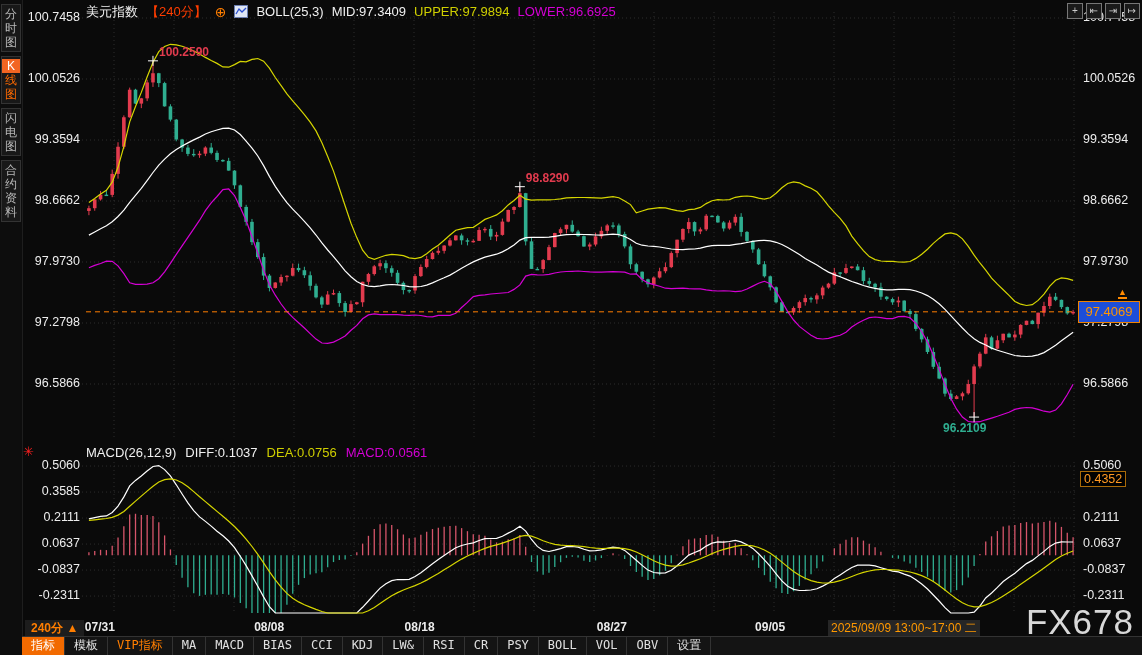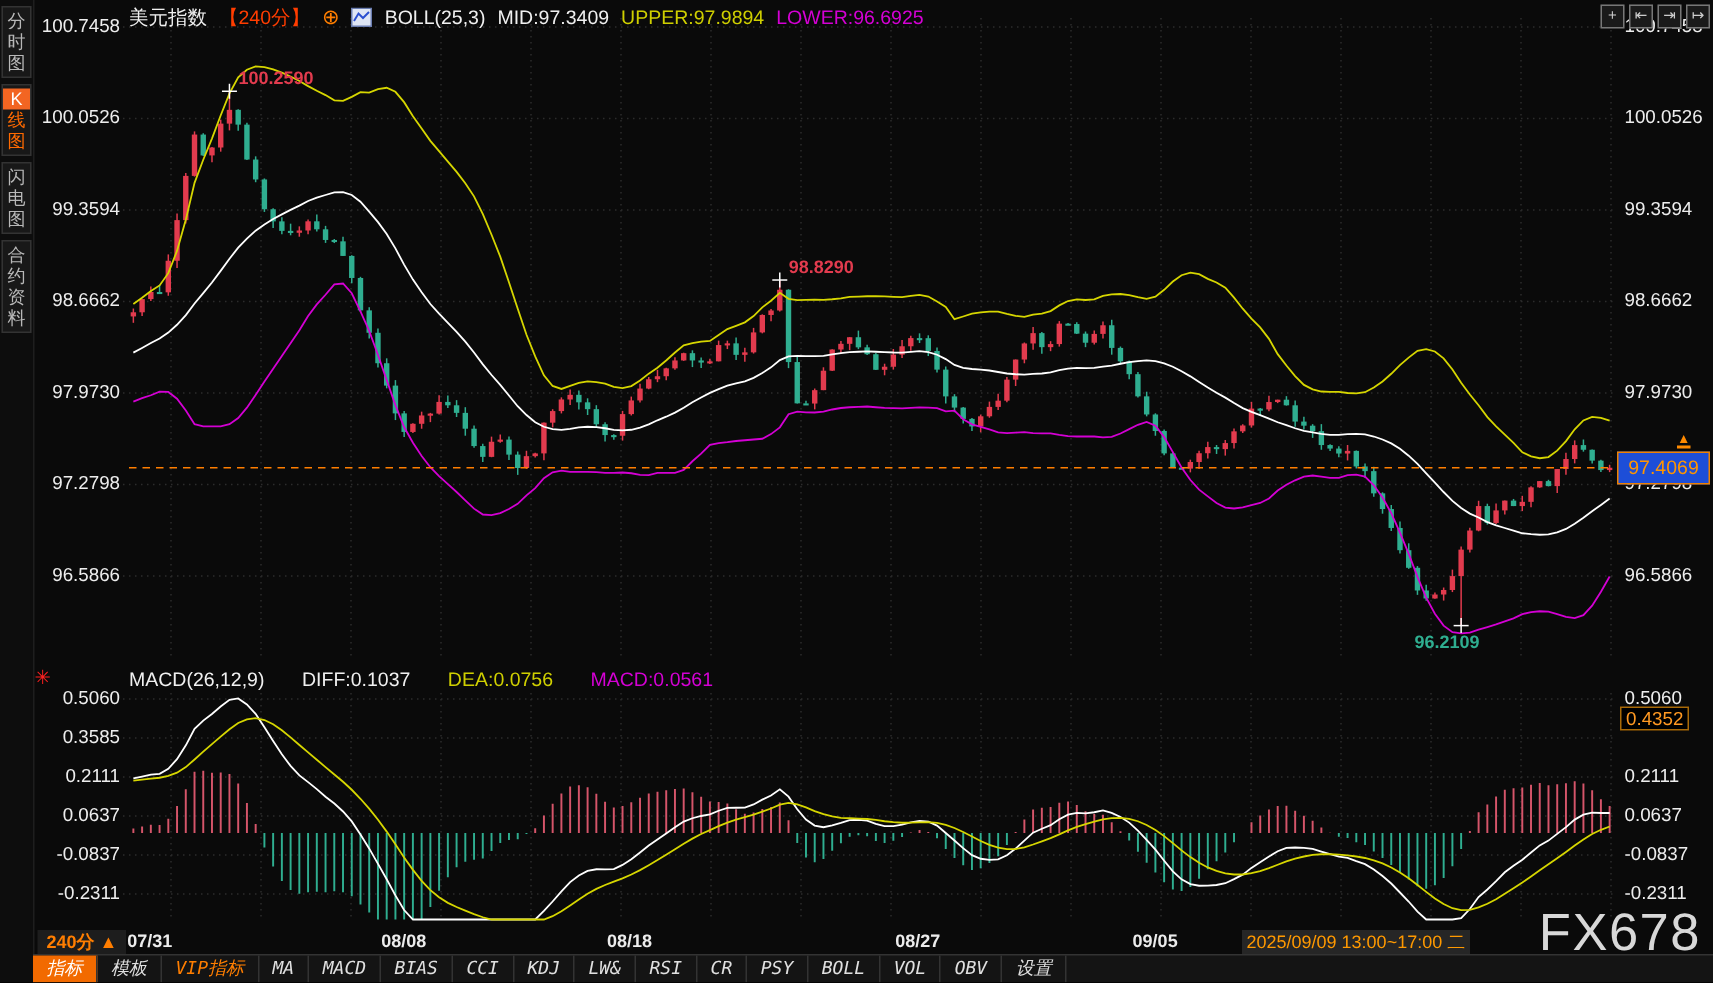--- a/index.html
+++ b/index.html
@@ -25,42 +25,42 @@
   
   .corner{position:absolute;top:3px;right:2px;display:flex;gap:3px;z-index:6;}
   .cicon{width:14px;height:14px;border:1px solid #777;background:#1a1a1a;color:#ccc;font-size:10px;
          line-height:13px;text-align:center;cursor:pointer;}
   
   .tick{position:absolute;font-size:12.5px;color:#ededed;z-index:3;}
   .tick.l{left:22px;width:58px;text-align:right;}
   .tick.r{left:1083px;width:58px;text-align:left;}
   .tick.hl{color:#ff9922;background:#000;border:1px solid #a96a08;padding:0 3px;left:1080px;width:auto;}
   
-  .macd-header{position:absolute;left:86px;top:445px;font-size:13px;display:flex;gap:25px;white-space:nowrap;z-index:5;}
+  .macd-header{position:absolute;left:86px;top:445px;font-size:13px;display:flex;gap:9px;white-space:nowrap;z-index:5;}
   .sun-icon{position:absolute;left:23px;top:444px;color:#ff2020;font-size:13px;z-index:5;}
   
   .ann{position:absolute;font-size:12px;font-weight:bold;z-index:4;}
   
   .price-box{position:absolute;left:1078px;width:60px;height:20px;border:1px solid #f08200;background:#1d4ed8;
              color:#ff9500;font-size:13px;line-height:19px;text-align:center;z-index:7;}
   .price-arrow{position:absolute;left:1118px;color:#ff8a00;font-size:9px;z-index:7;line-height:8px;text-align:center;}
   .price-arrow .base{display:block;border-bottom:2px solid #ff8a00;width:9px;margin-top:1px;}
   
   .timebar{position:absolute;left:22px;right:0;bottom:18px;height:17px;z-index:5;}
   .period{position:absolute;left:3px;top:0;background:#1d1d1d;color:#ff7e00;font-weight:bold;
           font-size:12px;line-height:16px;padding:0 6px;cursor:pointer;}
   .date-tick{position:absolute;top:0;width:64px;margin-left:-32px;text-align:center;font-size:12px;
              font-weight:bold;color:#ececec;}
   .session{position:absolute;left:806px;top:0;background:#262626;color:#ff9900;font-size:12px;
            line-height:16px;padding:0 3px;}
   
   .watermark{position:absolute;right:8px;bottom:13px;font-size:35px;color:#d8d8d8;letter-spacing:1px;z-index:4;}
   
   .toolbar{position:absolute;left:22px;right:0;bottom:0;height:18px;background:#141414;border-top:1px solid #333;
-           display:flex;z-index:6;font-style:italic;}
+           display:flex;z-index:6;}
   .tb-item{padding:0 9px;line-height:17px;font-size:12px;border-right:1px solid #333;color:#e0e0e0;
            font-family:"DejaVu Sans Mono","DejaVu Sans",monospace;cursor:pointer;white-space:nowrap;}
   .tb-item.selected{background:#f26a00;color:#fff;}
   .tb-item.vip{color:#ff7e00;}
 </style>
 </head>
 <body>
 
 <div class="app">
   <svg id="chart-svg" width="1142" height="655">

